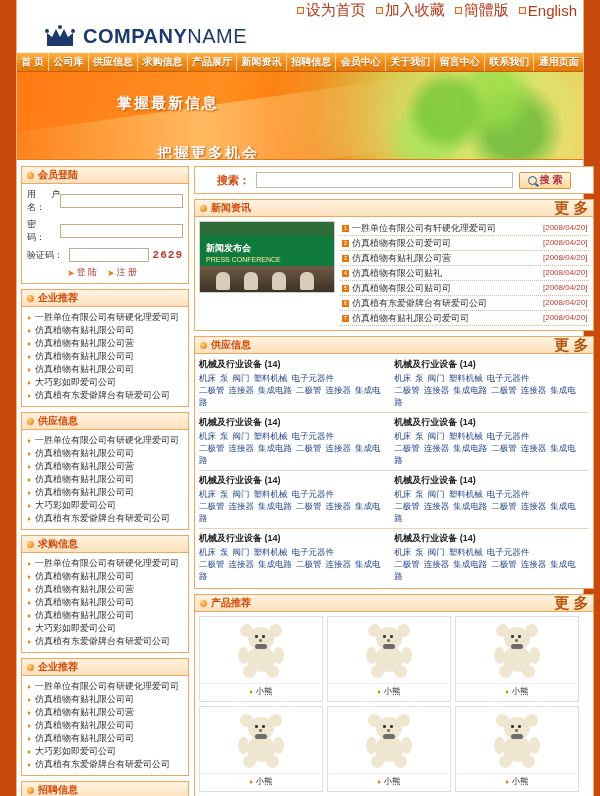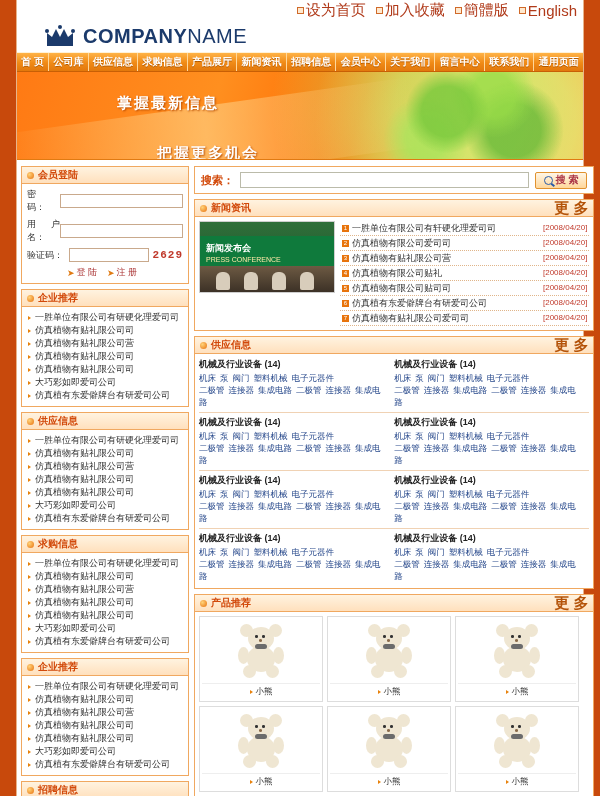--- a/index.html
+++ b/index.html
@@ -128,21 +128,21 @@
     white-space:nowrap; overflow:hidden; text-overflow:ellipsis; cursor:pointer;
   }
   .llist li:before {
     content:""; position:absolute; left:1px; top:5px;
     width:0; height:0; border-left:3px solid #e8820c;
     border-top:2.5px solid transparent; border-bottom:2.5px solid transparent;
   }
   
   .searchbar {
     border:1px solid #f0a860; background:#fff; height:28px;
-    display:flex; align-items:center; padding:0 6px; gap:6px; margin-bottom:5px;
+    display:flex; align-items:center; padding:0 22px; gap:6px; margin-bottom:5px;
   }
   .searchbar .lab { font-weight:bold; color:#d2490a; font-size:11px; }
   .searchbar input {
     flex:1 1 auto; height:16px; border:1px solid #bba; font-size:9px; padding:0 3px;
     font-family:"Liberation Sans", sans-serif;
   }
   .sbtn {
     display:flex; align-items:center; gap:3px; height:17px; padding:0 8px;
     background:linear-gradient(#fff6e6,#ffd79a); border:1px solid #e1922f;
     border-radius:2px; font-size:10px; color:#a34; font-weight:bold; cursor:pointer;
@@ -274,26 +274,26 @@
 
       <div class="col-left">
 
         <div class="panel">
           <div class="panel-hd">
             <span class="dot"></span>
             <span>会员登陆</span>
           </div>
           <div class="panel-bd">
             <div class="frow">
+              <label>用户名：</label>
+              <input type="text" value="" style="">
+            </div>
+            <div class="frow">
               <label>密　码：</label>
               <input type="password" value="" style="">
-            </div>
-            <div class="frow">
-              <label>用户名：</label>
-              <input type="text" value="" style="">
             </div>
             <div class="frow">
               <label>验证码：</label>
               <input type="text" class="cap" value="" style="">
               <span class="capcode">2629</span>
             </div>
             <div class="btnrow">
               <span class="lbtn">
                   <span class="ar">➤</span>
                   <span>登 陆</span>

